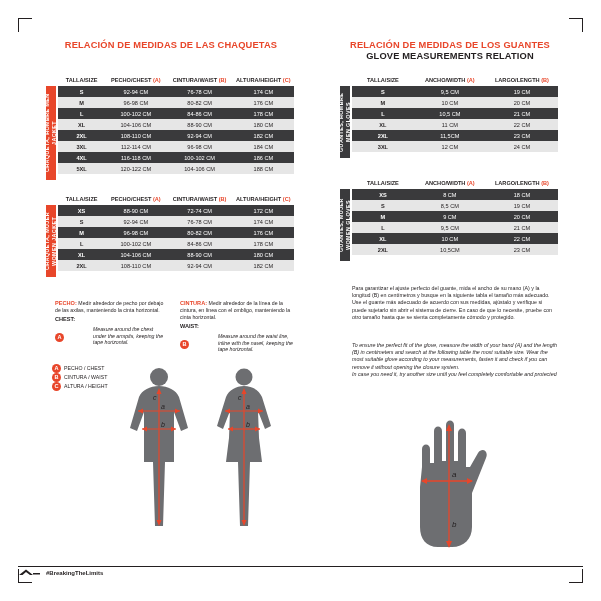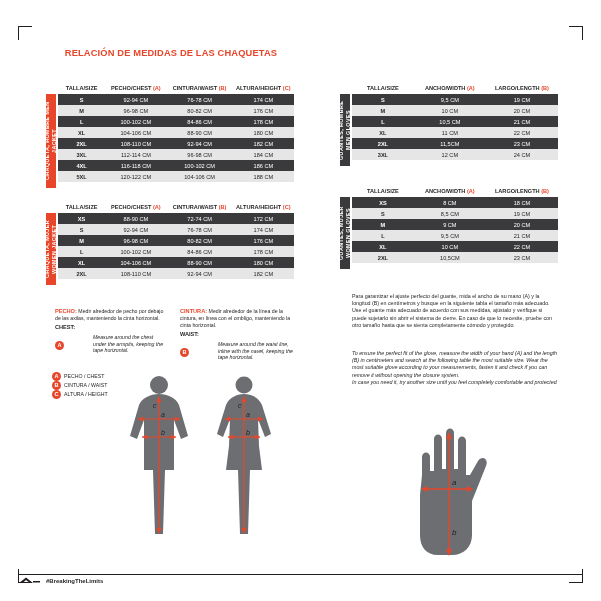--- a/index.html
+++ b/index.html
@@ -4,21 +4,21 @@
 <style>
   html,body{margin:0;padding:0;}
   body{
     width:601px;height:601px;
     background:#ffffff;
     font-family:"Liberation Sans", sans-serif;
     color:#231f20;
     position:relative;
     overflow:hidden;
   }
-  .page{position:absolute;inset:0;margin-top:8px;}
+  .page{position:absolute;inset:0;}
 
   
   .crop{position:absolute;background:#231f20;}
   .crop.h{height:1px;width:14px;}
   .crop.v{width:1px;height:14px;}
 
   
   .title-es{
     color:#e8462a;
     font-weight:bold;
@@ -305,20 +305,24 @@
         <line x1="39" y1="24" x2="39" y2="158"></line>
         <polygon points="39,22 36.5,28 41.5,28" fill="#e8462a" stroke="none"></polygon>
         <polygon points="39,160 36.5,154 41.5,154" fill="#e8462a" stroke="none"></polygon>
       </g>
       <text x="33" y="34" font-size="7" fill="#231f20" font-family="Liberation Sans, sans-serif" font-style="italic">c</text>
       <text x="41" y="43" font-size="7" fill="#231f20" font-family="Liberation Sans, sans-serif" font-style="italic">a</text>
       <text x="41" y="61" font-size="7" fill="#231f20" font-family="Liberation Sans, sans-serif" font-style="italic">b</text>
     </svg>
   </div>
 
+  <div style="position:absolute;left:330px;top:40px;width:240px;">
+    <div class="title-es">RELACIÓN DE MEDIDAS DE LOS GUANTES</div>
+    <div class="title-en">GLOVE MEASUREMENTS RELATION</div>
+  </div>
 
   <div style="position:absolute;left:352px;top:74px;width:206px;">
     <table class="tbl" id="glove-men-tbl">
         <tbody>
           <tr class="hdr">
             <td style="width:30%">TALLA/SIZE</td>
             <td style="width:35%">ANCHO/WIDTH <span class="ltr">(A)</span></td>
             <td style="width:35%">LARGO/LENGTH <span class="ltr">(B)</span></td>
           </tr>
           <tr class="row-dark">

